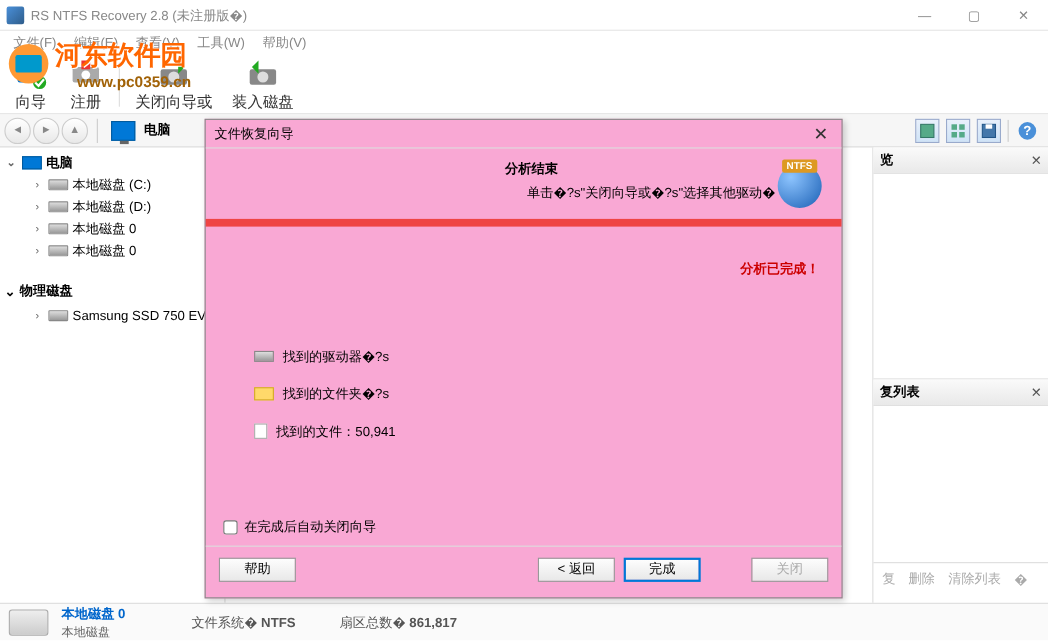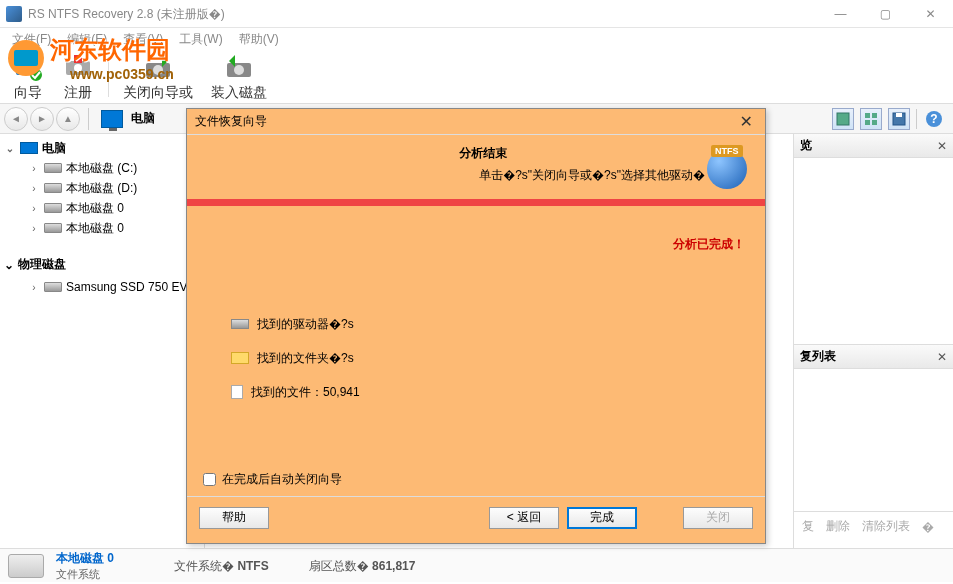--- a/index.html
+++ b/index.html
@@ -68,21 +68,21 @@
 
 
 .statusbar { height: 34px; border-top: 1px solid #ddd; display: flex; align-items: center; padding: 0 8px; background: #fafafa; }
 .statusbar .disk-icon { width: 36px; height: 24px; background: linear-gradient(#eee,#ccc); border: 1px solid #aaa; border-radius: 3px; margin-right: 12px; }
 .statusbar .sb-col { display: flex; flex-direction: column; margin-right: 60px; }
 .statusbar .sb-main { color: #0066cc; font-weight: bold; }
 .statusbar .sb-sub { color: #666; font-size: 11px; }
 .statusbar .sb-info { color: #555; margin-right: 40px; }
 
 
-.wizard { position: absolute; top: 108px; left: 186px; width: 580px; height: 436px; background: #fdba74; border: 1px solid #888; box-shadow: 2px 2px 6px rgba(0,0,0,0.2); z-index: 10; }
+.wizard { position: absolute; top: 108px; left: 186px; width: 580px; height: 436px; background: #f9a8d4; border: 1px solid #888; box-shadow: 2px 2px 6px rgba(0,0,0,0.2); z-index: 10; }
 .wizard .wiz-title { height: 26px; display: flex; align-items: center; padding: 0 8px; border-bottom: 1px solid #ddd; justify-content: space-between; }
 .wizard .wiz-title-text { font-weight: normal; }
 .wizard .wiz-close { font-size: 16px; color: #333; cursor: pointer; padding: 0 4px; }
 .wizard .wiz-header { padding: 10px 16px; display: flex; justify-content: flex-end; border-bottom: 7px solid #ef4444; }
 .wizard .wiz-header .wh-text .wh-heading { font-weight: bold; margin-bottom: 4px; }
 .wizard .wiz-header .wh-text .wh-sub { padding-left: 20px; }
 .wizard .wiz-header .wh-icon { width: 44px; height: 44px; }
 .wizard .wiz-body { padding: 30px 20px 10px; }
 .wizard .wiz-done { text-align: right; font-weight: bold; color: #c00; margin-bottom: 60px; }
 .wizard .wiz-results { padding-left: 24px; }
@@ -281,21 +281,21 @@
       <span>清除列表</span>
       <span>�</span>
     </div>
   </div>
 </div>
 
 <div class="statusbar">
   <div class="disk-icon"></div>
   <div class="sb-col">
     <span class="sb-main">本地磁盘 0</span>
-    <span class="sb-sub">文件系统</span>
+    <span class="sb-sub">本地磁盘</span>
   </div>
   <div class="sb-info">
     <span>文件系统�</span>
     <b>NTFS</b>
   </div>
   <div class="sb-info">
     <span>扇区总数�</span>
     <b>861,817</b>
   </div>
 </div>

